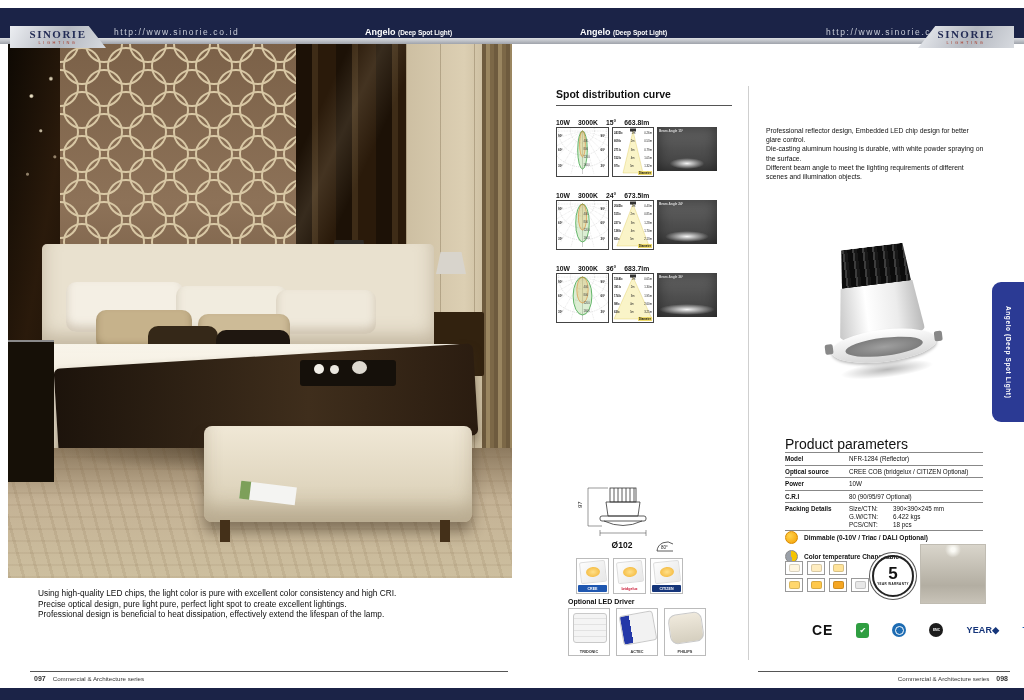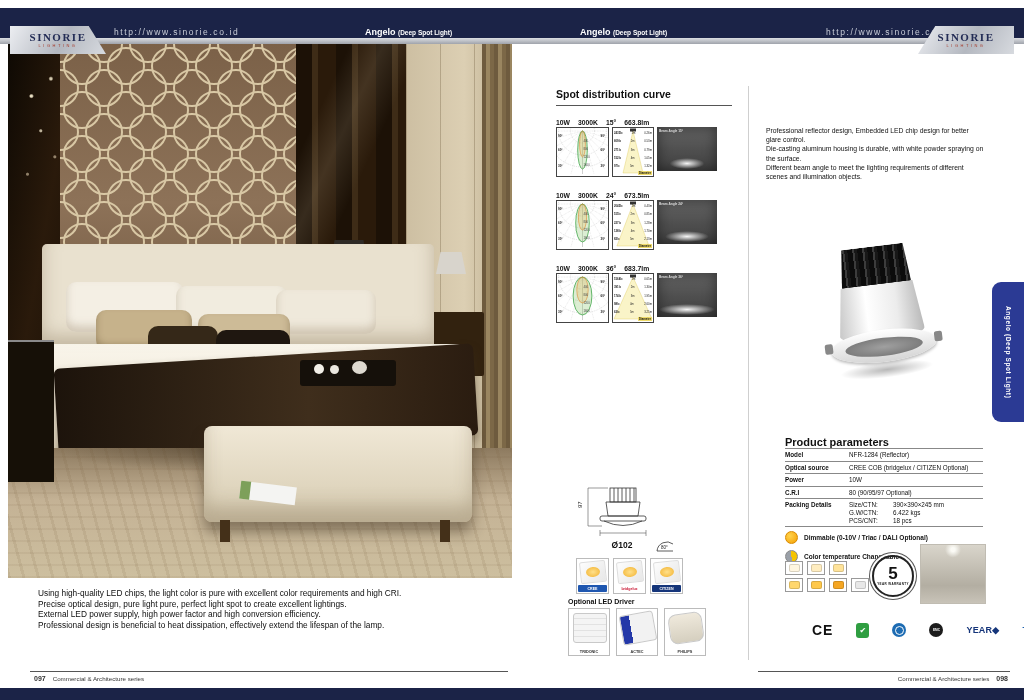--- a/index.html
+++ b/index.html
@@ -3,21 +3,21 @@
 <meta charset="utf-8">
 <style>
   html,body{margin:0;padding:0;background:#ffffff;}
   #page{position:relative;width:1024px;height:700px;background:#ffffff;overflow:hidden;
         font-family:"Liberation Sans",sans-serif;color:#111;}
 
   
   .hdr{position:absolute;left:0;top:8px;width:1024px;height:30px;background:#1b2347;}
   .hdr-strip{position:absolute;left:0;top:38px;width:1024px;height:6px;
              background:linear-gradient(#dcdee2,#9fa3ab);}
-  .logo{position:absolute;top:26px;width:96px;height:28px;
+  .logo{position:absolute;top:26px;width:96px;height:22px;
         background:linear-gradient(120deg,#eceef2,#b4b8c0 55%,#d7dadf);
         display:flex;flex-direction:column;align-items:center;justify-content:center;z-index:3;}
   .logo-left{left:10px;clip-path:polygon(0 0,82% 0,100% 100%,0 100%);}
   .logo-right{left:918px;clip-path:polygon(18% 0,100% 0,100% 100%,0 100%);}
   .logo-name{font-family:"Liberation Serif",serif;font-size:11px;font-weight:bold;
              letter-spacing:1.5px;color:#232c55;line-height:11px;}
   .logo-sub{font-size:4px;letter-spacing:2.5px;color:#a63a2a;line-height:5px;}
   .hdr-url{position:absolute;top:27px;font-size:8.5px;letter-spacing:1.6px;color:#c9cdd8;}
   .hdr-url.u-left{left:114px;}
   .hdr-url.u-right{left:826px;}
@@ -134,21 +134,21 @@
     background:linear-gradient(#ffffff,#d5d5d5);box-shadow:0 2px 3px rgba(0,0,0,.25);}
   .pp-inner{left:26px;top:92px;width:78px;height:18px;border-radius:50%;
     background:radial-gradient(#a0a0a0,#6e6e6e);}
   .pp-screw1{left:6px;top:92px;width:8px;height:10px;background:#888;border-radius:2px;}
   .pp-screw2{left:116px;top:92px;width:8px;height:10px;background:#888;border-radius:2px;}
   .pp-shadow{left:18px;top:116px;width:94px;height:16px;
     background:radial-gradient(ellipse,rgba(0,0,0,.28),transparent 70%);}
 
   
   .params{position:absolute;left:785px;top:436px;width:198px;}
-  .params-title{font-size:11px;font-weight:bold;margin-bottom:0;}
+  .params-title{font-size:14px;font-weight:normal;margin-bottom:0;}
   .prow{display:flex;border-top:1px solid #888;padding:2px 0;font-size:6.3px;line-height:7.6px;}
   .prow:last-child{border-bottom:1px solid #888;}
   .plabel{width:64px;font-weight:bold;}
   .pvalue{flex:1;}
   .pk-line{display:flex;}
   .pk-k{width:44px;}
 
   .features{position:absolute;left:785px;top:531px;width:210px;}
   .feat{display:flex;align-items:center;gap:6px;margin-bottom:6px;font-size:6.5px;font-weight:bold;}
   .feat-icon{width:11px;height:11px;border-radius:50%;flex:0 0 auto;}
@@ -288,23 +288,22 @@
     <div class="ph-floor"></div>
     <div class="ph-floor-shadow"></div>
     <div class="ph-bench"></div>
     <div class="ph-leg1"></div>
     <div class="ph-leg2"></div>
     <div class="ph-mag"></div>
     <div class="ph-sidetable"></div>
   </div>
 
   <div class="desc" id="desc-lines">
-      <div>Using high-quality LED chips, the light color is pure with excellent color requirements and high CRI.</div>
+      <div>Using high-quality LED chips, the light color is pure with excellent color consistency and high CRI.</div>
       <div>Precise optical design, pure light pure, perfect light spot to create excellent lightings.</div>
-      <div>External LED power supply, high power factor and high conversion efficiency.</div>
       <div>Professional design is beneficial to heat dissipation, effectively extend the lifespan of the lamp.</div>
     </div>
 
   <div class="curve-title">Spot distribution curve</div>
 
   <div id="curve-rows">
   <div class="curve-row">
     <div class="cr-head">
       <span>10W</span>
       <span>3000K</span>

